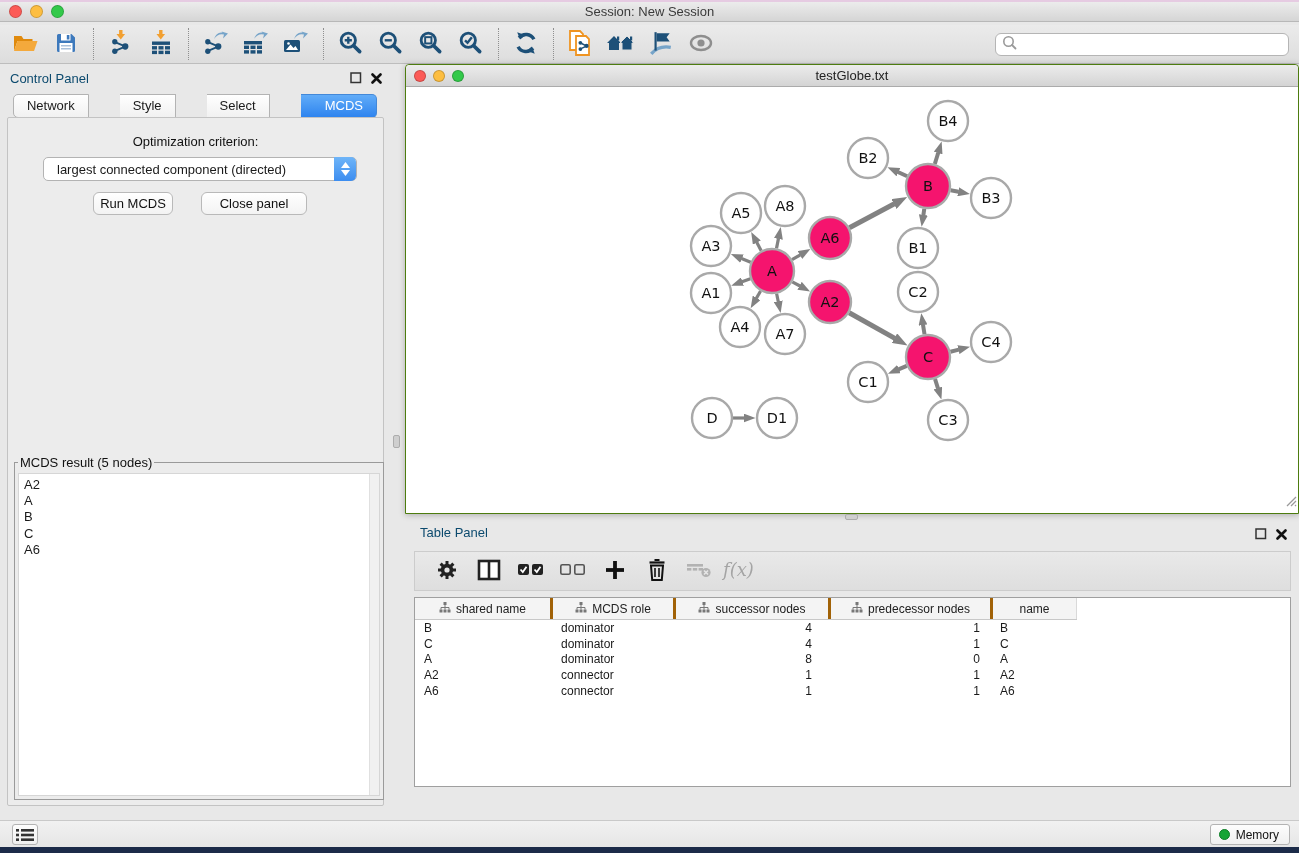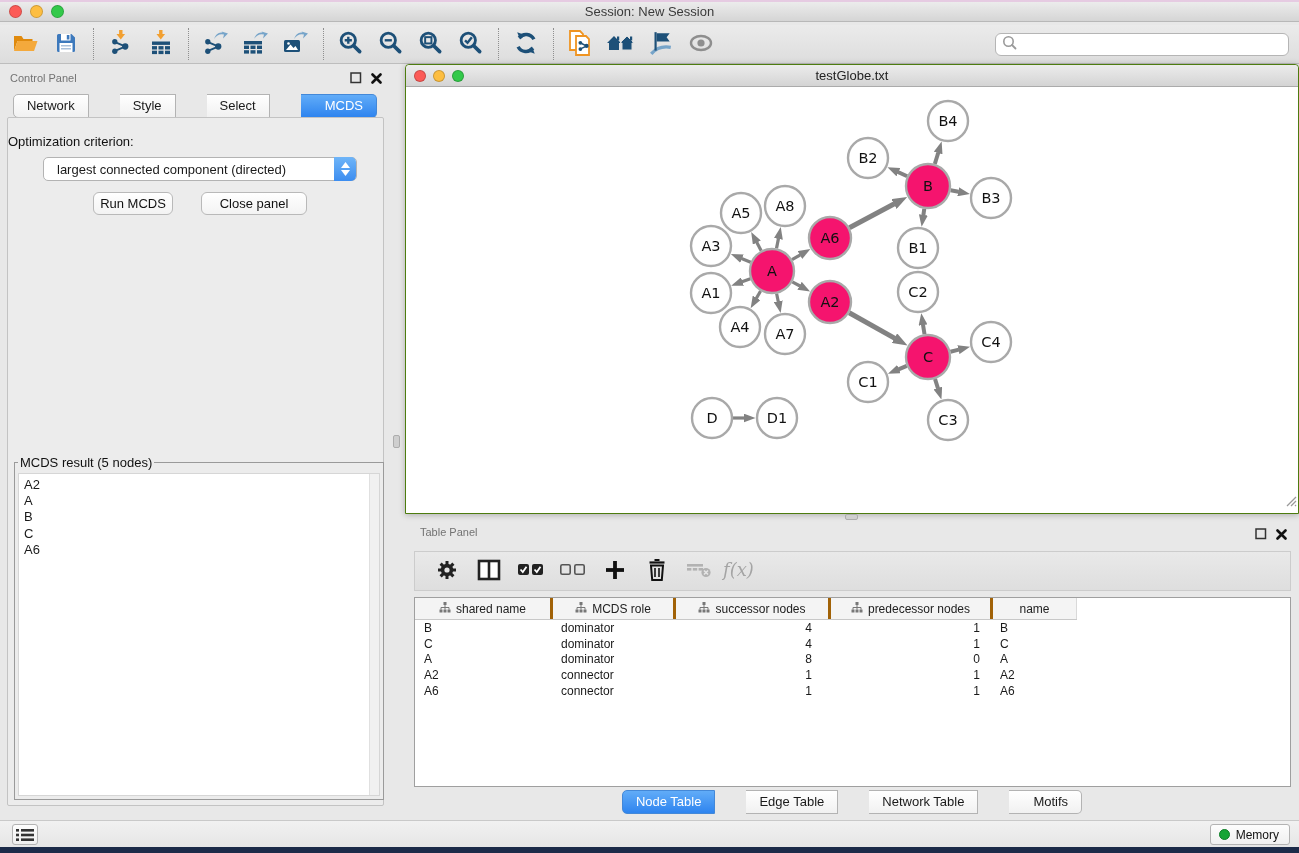--- a/index.html
+++ b/index.html
@@ -32,36 +32,36 @@
   .tbtn { width:36px; height:34px; display:flex; align-items:center; justify-content:center; background:transparent; border:none; }
   .searchbox {
     position:absolute; right:10px; top:8px; width:294px; height:23px;
     background:#fff; border:1px solid #b5b5b5; border-radius:6px;
     display:flex; align-items:center; padding-left:5px;
   }
   .searchbox input { border:none; outline:none; flex:1; font-size:13px; height:18px; background:transparent; font-family:"Liberation Sans",sans-serif;}
   
   .control-panel { position:absolute; left:0; top:64px; width:390px; height:748px; }
   .panel-title-row { position:absolute; left:0; top:0; width:100%; height:28px; display:flex; align-items:center; }
-  .panel-title { font-size:11px; margin-left:10px; color:#737373; }
+  .panel-title { font-size:13px; margin-left:10px; color:#0c4a6e; }
   .panel-icons { position:absolute; right:8px; top:6px; display:flex; gap:9px; align-items:center;}
   .panel-body {
     position:absolute; left:7px; top:53px; width:377px; height:689px;
     background:#ececec; border:1px solid #c3c3c3; border-radius:2px;
   }
   .seg-row { position:absolute; left:0; top:30px; width:100%; display:flex; justify-content:center; }
   .seg { display:inline-flex;gap:31px; }
   .seg .seg-tab {
     font-size:13px; padding:3px 13px 4px; background:linear-gradient(#ffffff,#f1f1f1);
     border:1px solid #b3b3b3; border-left:none; color:#1a1a1a; cursor:default; white-space:nowrap;
   }
   .seg .seg-tab:first-child { border-left:1px solid #b3b3b3; border-radius:5px 0 0 5px; }
   .seg .seg-tab:last-child { border-radius:0 5px 5px 0;padding-left:24px; }
   .seg .seg-tab.active { background:linear-gradient(#61acf8,#2e84ef); border-color:#4388d8; color:#fff; }
-  .opt-label { position:absolute; left:0; top:69px; width:100%; text-align:left; font-size:13px; color:#111; }
+  .opt-label { position:absolute; left:0; top:69px; width:100%; text-align:center; font-size:13px; color:#111; }
   .select {
     position:absolute; left:42px; top:92px; width:314px; height:24px;
     background:#fff; border:1px solid #b3b3b3; border-radius:5px;
     font-size:13px; display:flex; align-items:center; padding-left:13px;
   }
   .select .stepper {
     position:absolute; right:0; top:-1px; width:22px; height:24px;
     background:linear-gradient(#6fb5f8,#3c8df0); border-radius:0 5px 5px 0;
     display:flex; flex-direction:column; align-items:center; justify-content:center; gap:2px;
   }
@@ -694,28 +694,20 @@
           <div class="tr">
             <div class="td">A6</div>
             <div class="td">connector</div>
             <div class="td">1</div>
             <div class="td">1</div>
             <div class="td">A6</div>
           </div>
         </div>
     </div>
   </div>
-  <div class="tp-tabs-row">
-      <div class="seg" id="table-tabs">
-        <div class="seg-tab active">Node Table</div>
-        <div class="seg-tab">Edge Table</div>
-        <div class="seg-tab">Network Table</div>
-        <div class="seg-tab">Motifs</div>
-      </div>
-    </div>
 </div>
 
 <div class="statusbar">
   <div class="list-btn">
     <svg width="18" height="14" viewBox="0 0 18 14">
         <g fill="#333">
           <rect x="0" y="1" width="3" height="2.6"></rect>
           <rect x="5" y="1" width="13" height="2.6"></rect>
           <rect x="0" y="5.7" width="3" height="2.6"></rect>
           <rect x="5" y="5.7" width="13" height="2.6"></rect>

